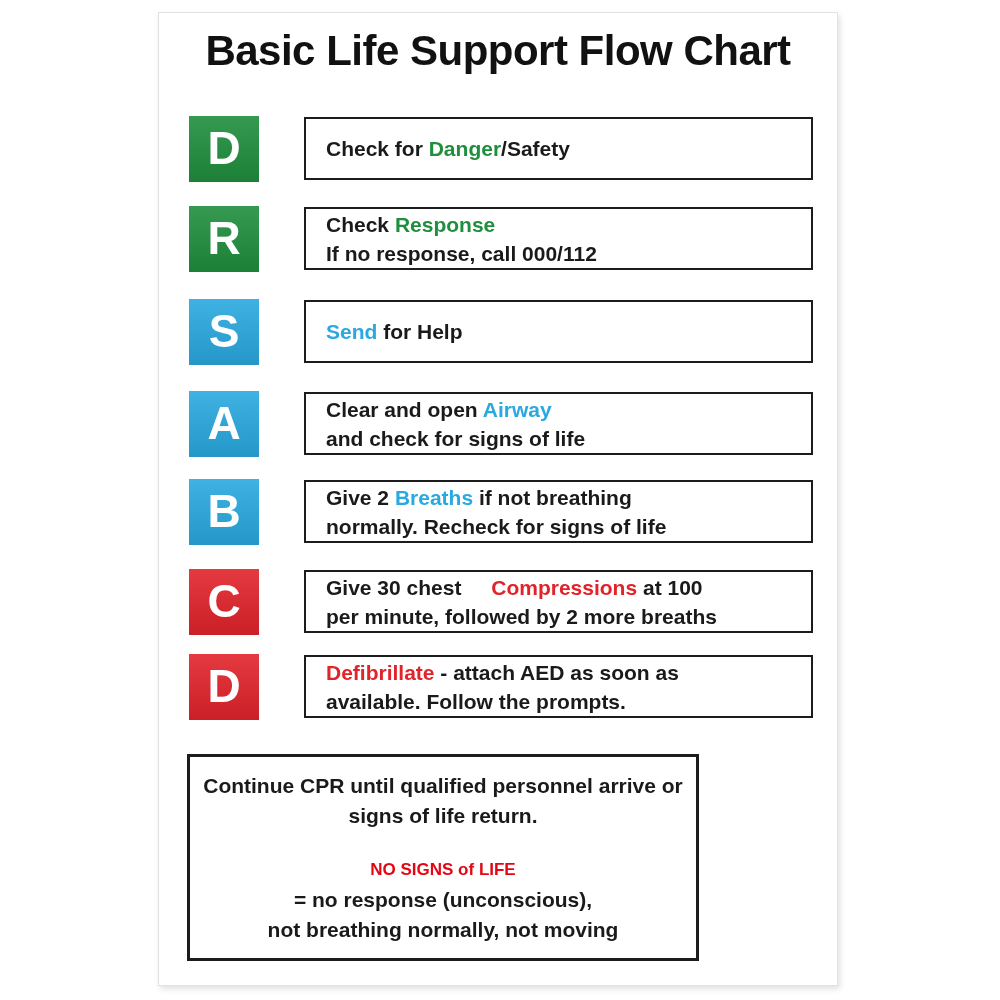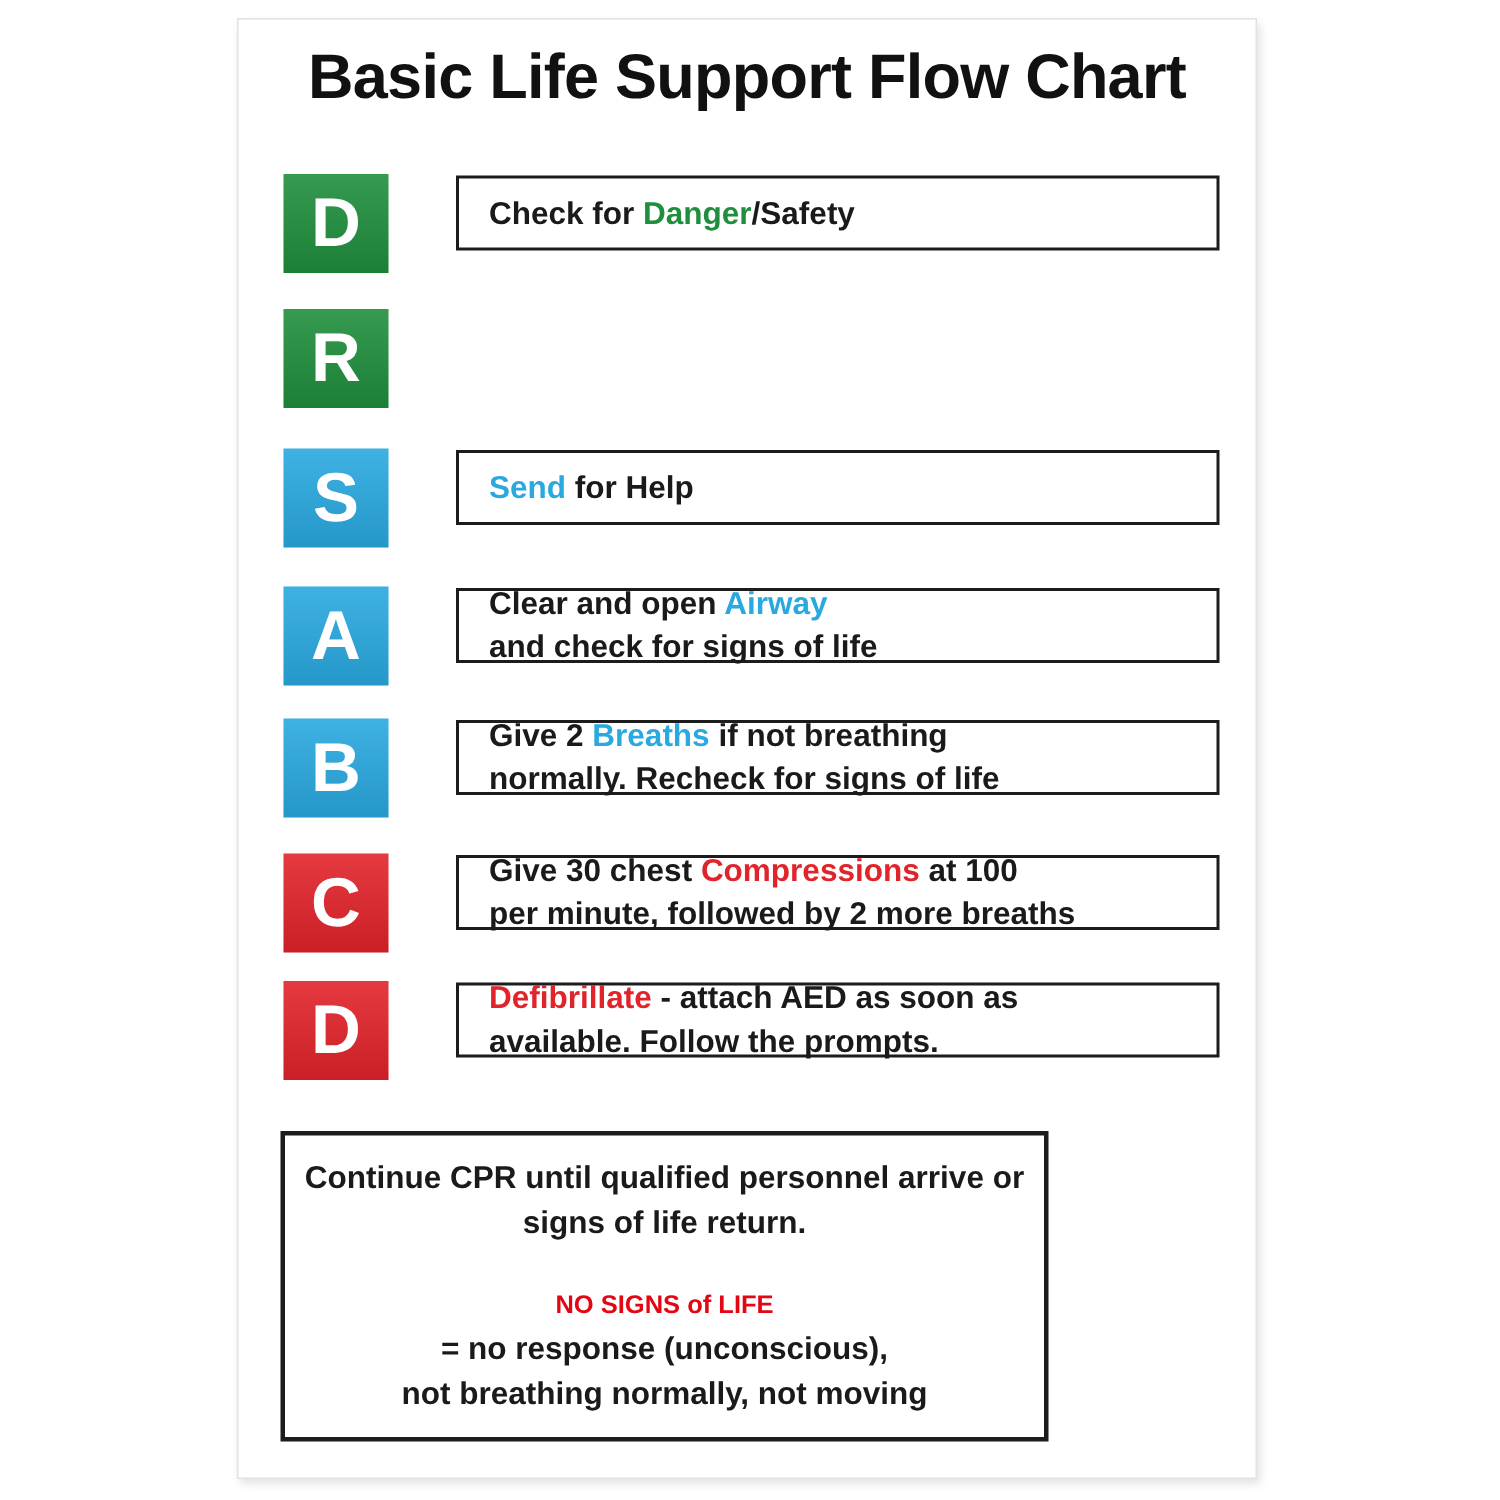--- a/index.html
+++ b/index.html
@@ -45,21 +45,21 @@
     color: #ffffff;
     font-size: 46px;
     font-weight: bold;
     text-align: center;
     line-height: 64px;
     background-image: linear-gradient(rgba(255,255,255,0.10), rgba(0,0,0,0.10));
   }
   .textbox {
     position: absolute;
     left: 145px; top: 1px;
-    width: 509px; height: 50px;
+    width: 509px; height: 63px;
     border: 2.5px solid #1c1c1c;
     background: #ffffff;
     display: flex;
     flex-direction: column;
     justify-content: center;
     padding: 0 20px;
     font-size: 21px;
     font-weight: bold;
     color: #1a1a1a;
     line-height: 29px;
@@ -93,20 +93,24 @@
 
   <div class="row r0">
     <div class="tile" style="background-color: rgb(31, 142, 61);">D</div>
     <div class="textbox">
       <span><span>Check for </span><span style="color: rgb(31, 142, 61);">Danger</span><span>/Safety</span></span>
     </div>
   </div>
 
   <div class="row r1">
     <div class="tile" style="background-color: rgb(31, 142, 61);">R</div>
+    <div class="textbox">
+      <span><span>Check </span><span style="color: rgb(31, 142, 61);">Response</span><span></span></span>
+      <span>If no response, call 000/112</span>
+    </div>
   </div>
 
   <div class="row r2">
     <div class="tile" style="background-color: rgb(41, 169, 224);">S</div>
     <div class="textbox">
       <span><span></span><span style="color: rgb(41, 169, 224);">Send</span><span> for Help</span></span>
     </div>
   </div>
 
   <div class="row r3">
@@ -121,21 +125,21 @@
     <div class="tile" style="background-color: rgb(41, 169, 224);">B</div>
     <div class="textbox">
       <span><span>Give 2 </span><span style="color: rgb(41, 169, 224);">Breaths</span><span> if not breathing</span></span>
       <span>normally. Recheck for signs of life</span>
     </div>
   </div>
 
   <div class="row r5">
     <div class="tile" style="background-color: rgb(225, 35, 42);">C</div>
     <div class="textbox">
-      <span><span>Give 30 chest </span><span style="color: rgb(225, 35, 42);">Compressions</span><span> at 100</span></span>
+      <span><span>Give 30 chest </span><span style="color: rgb(225, 35, 42); margin-left: 24px;">Compressions</span><span> at 100</span></span>
       <span>per minute, followed by 2 more breaths</span>
     </div>
   </div>
 
   <div class="row r6">
     <div class="tile" style="background-color: rgb(225, 35, 42);">D</div>
     <div class="textbox">
       <span><span></span><span style="color: rgb(225, 35, 42);">Defibrillate</span><span> - attach AED as soon as</span></span>
       <span>available. Follow the prompts.</span>
     </div>

